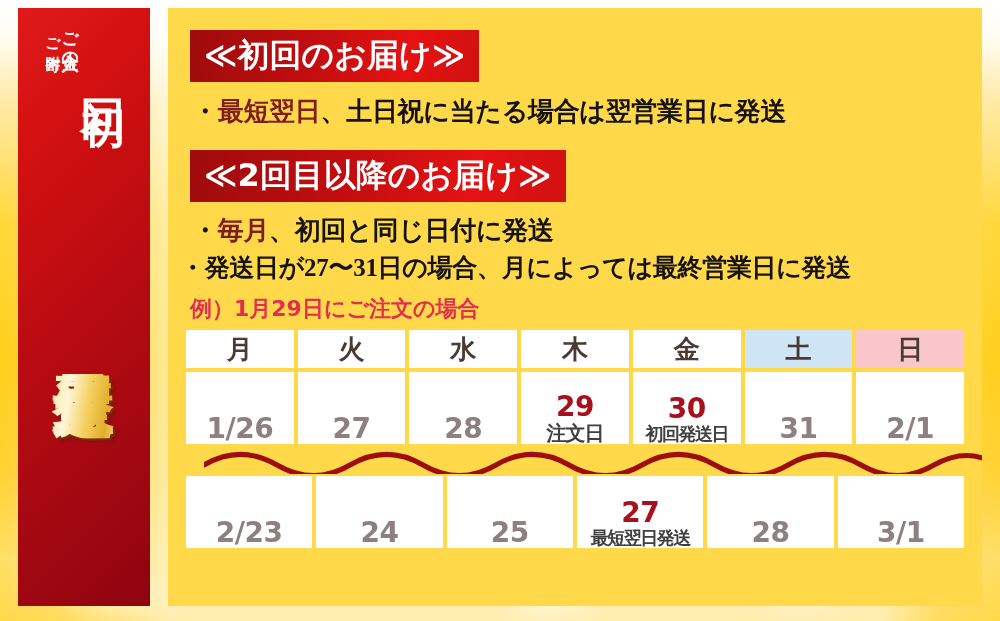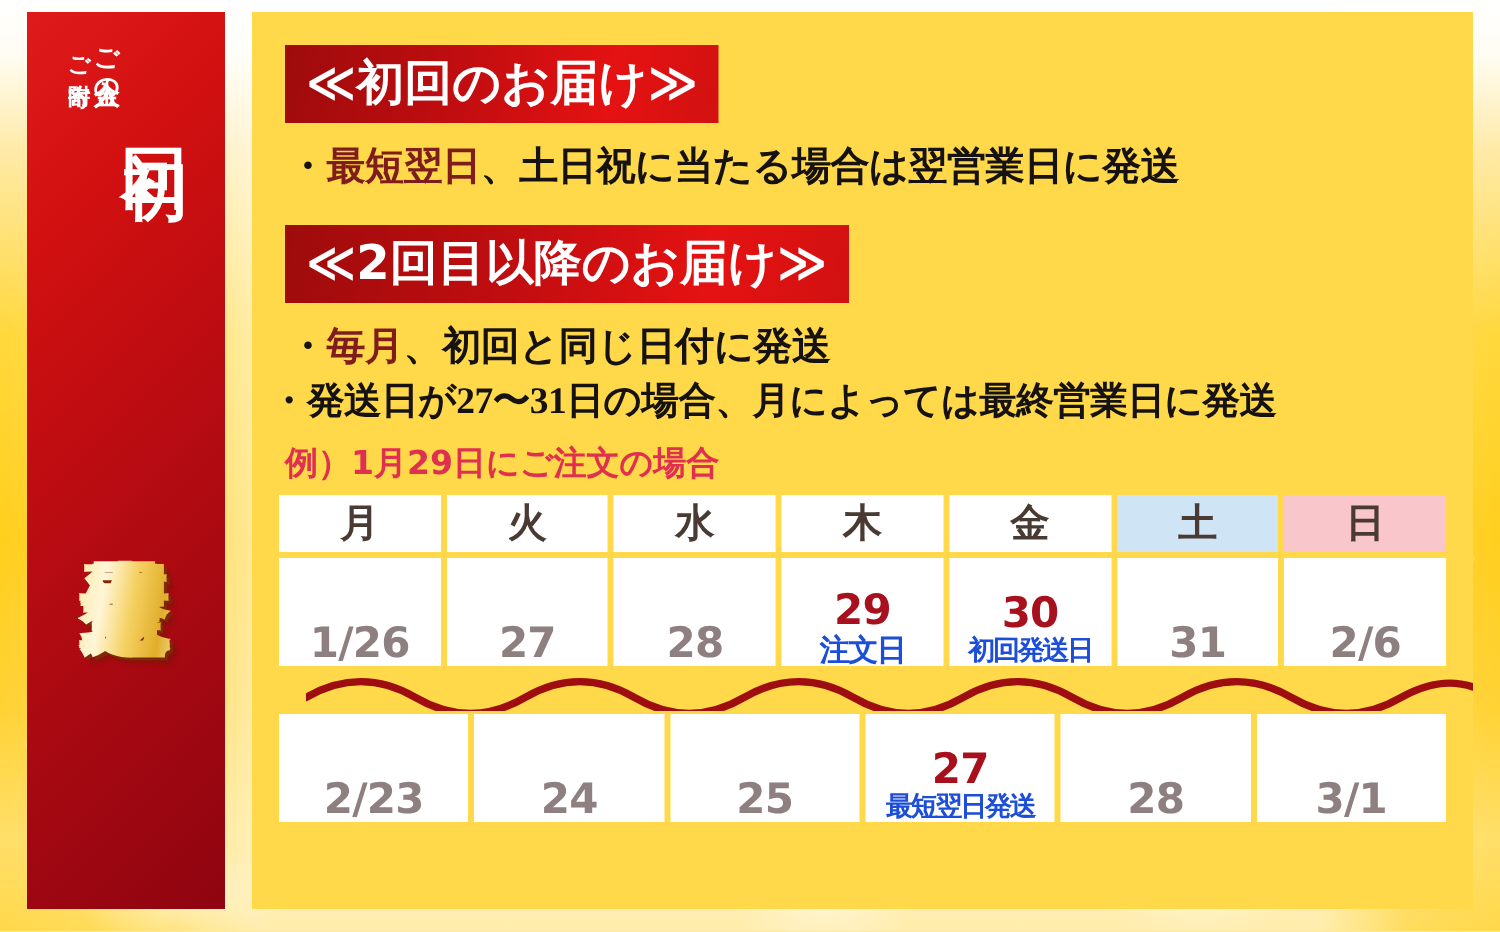--- a/index.html
+++ b/index.html
@@ -176,21 +176,21 @@
   }
   .cal-cell.sat{ background:#cfe4f5; }
   .cal-cell.sun{ background:#f9c6cb; }
 
   .dnum{
     font-size:28px; font-weight:900; color:#8e8080; line-height:1.05;
     letter-spacing:-.5px;
   }
   .cal-cell.mark .dnum{ color:#a8101e; }
   .dlabel{
-    font-size:20px; font-weight:900; color:#1d4ed8; line-height:1.05;
+    font-size:20px; font-weight:900; color:#404040; line-height:1.05;
     letter-spacing:-1px; margin-top:1px; white-space:nowrap;
   }
   .dlabel.tight{ font-size:18px; letter-spacing:-1.5px; }
 
   .wave{
     display:block;
     width:778px; height:26px;
     margin:4px 0 2px 18px;
   }
 </style>
@@ -273,21 +273,21 @@
           <span class="dlabel">注文日</span>
         </div>
         <div class="cal-cell mark">
           <span class="dnum">30</span>
           <span class="dlabel tight">初回発送日</span>
         </div>
         <div class="cal-cell">
             <span class="dnum">31</span>
           </div>
         <div class="cal-cell">
-            <span class="dnum">2/6</span>
+            <span class="dnum">2/1</span>
           </div>
       </div>
 
       <svg class="wave" viewBox="0 0 778 26" preserveAspectRatio="none">
         <path d="M0,17 C24,3 49,3 73,17 C97,31 122,31 146,17 C170,3 195,3 219,17
                  C243,31 268,31 292,17 C316,3 341,3 365,17 C389,31 414,31 438,17
                  C462,3 487,3 511,17 C535,31 560,31 584,17 C608,3 633,3 657,17
                  C681,31 706,31 730,17 C748,7 763,5 778,10" fill="none" stroke="#9e0d10" stroke-width="5" stroke-linecap="round"></path>
       </svg>
 

